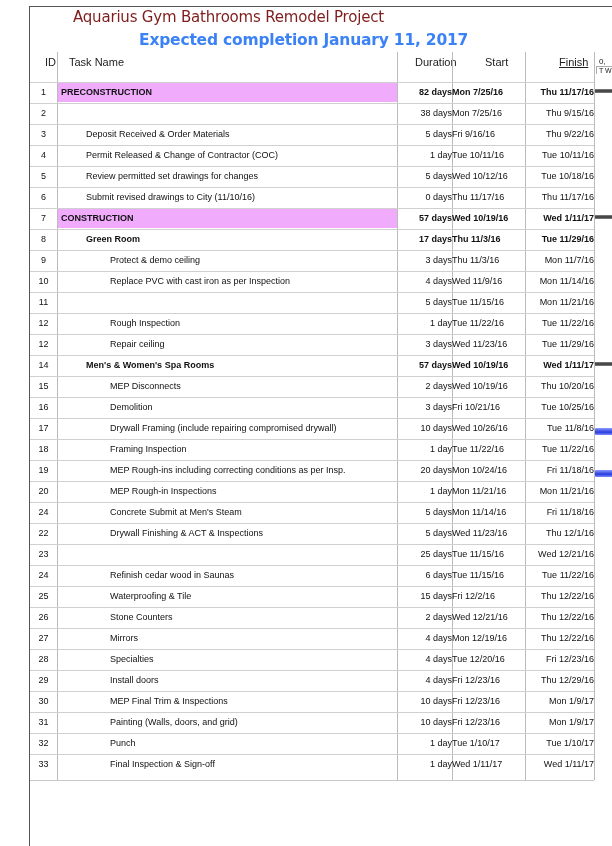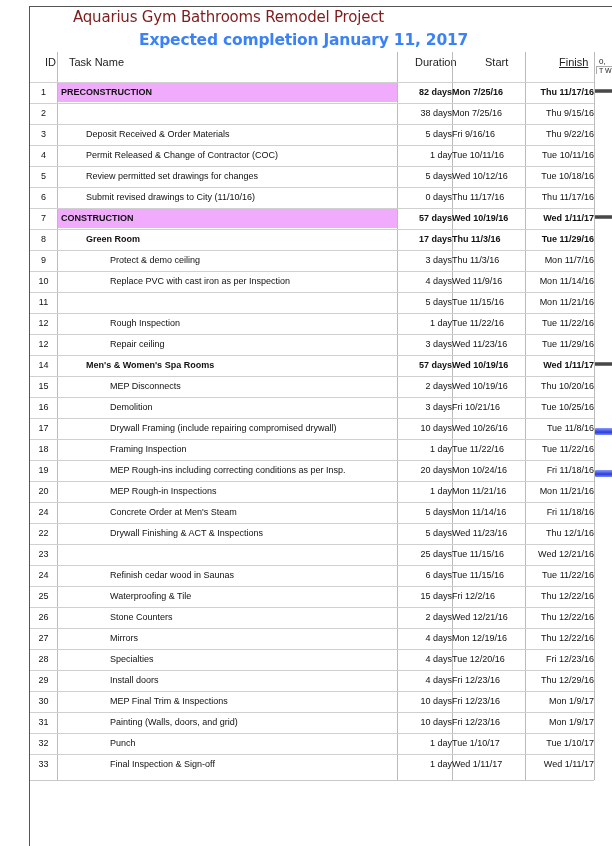--- a/index.html
+++ b/index.html
@@ -201,21 +201,21 @@
     </div>
     <div class="row">
       <span class="id">20</span>
       <span class="name ind2">MEP Rough-in Inspections</span>
       <span class="dur">1 day</span>
       <span class="start">Mon 11/21/16</span>
       <span class="finish">Mon 11/21/16</span>
     </div>
     <div class="row">
       <span class="id">24</span>
-      <span class="name ind2">Concrete Order at Men's Steam</span>
+      <span class="name ind2">Concrete Submit at Men's Steam</span>
       <span class="dur">5 days</span>
       <span class="start">Mon 11/14/16</span>
       <span class="finish">Fri 11/18/16</span>
     </div>
     <div class="row">
       <span class="id">22</span>
       <span class="name ind2">Drywall Finishing &amp; ACT &amp; Inspections</span>
       <span class="dur">5 days</span>
       <span class="start">Wed 11/23/16</span>
       <span class="finish">Thu 12/1/16</span>

